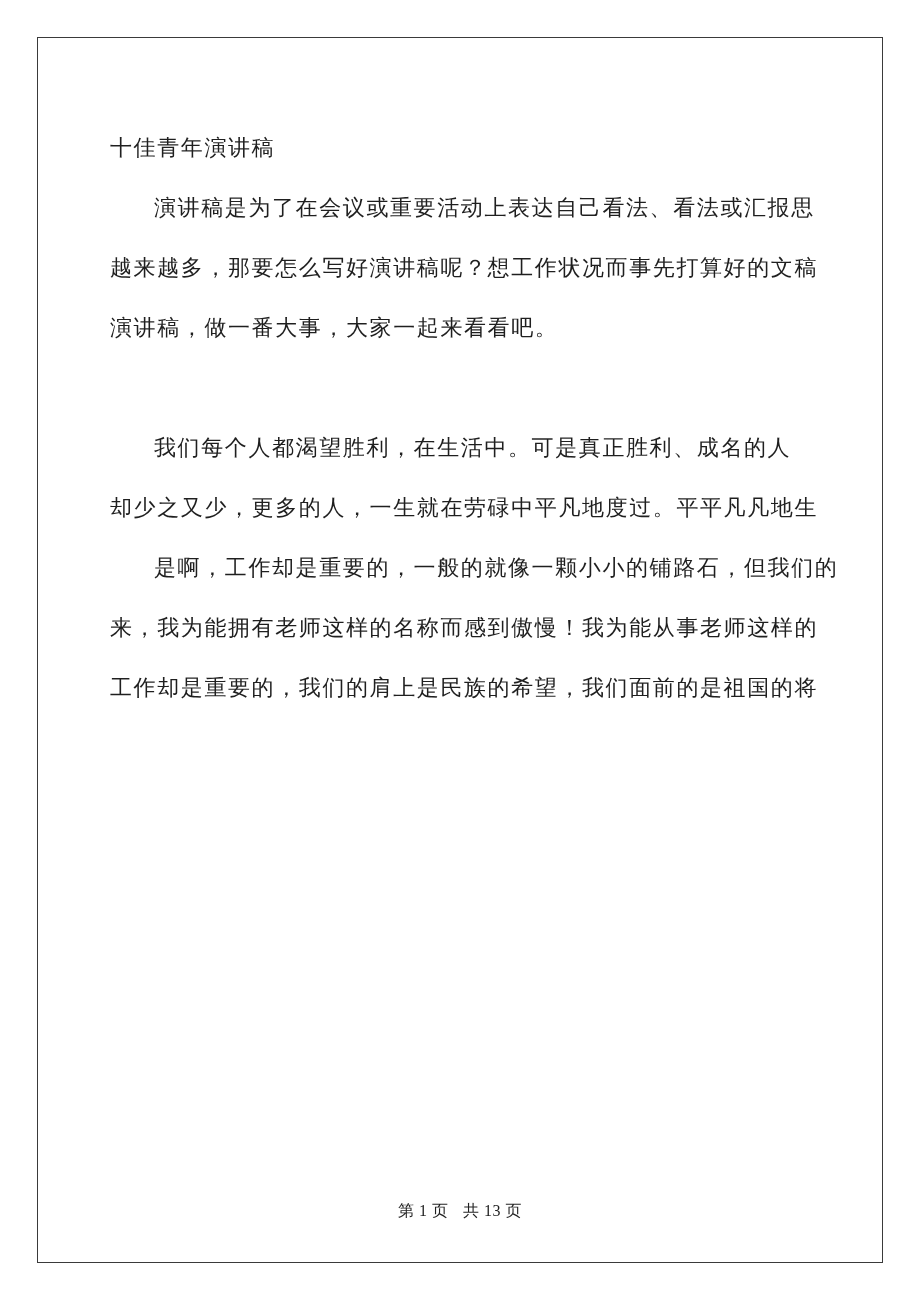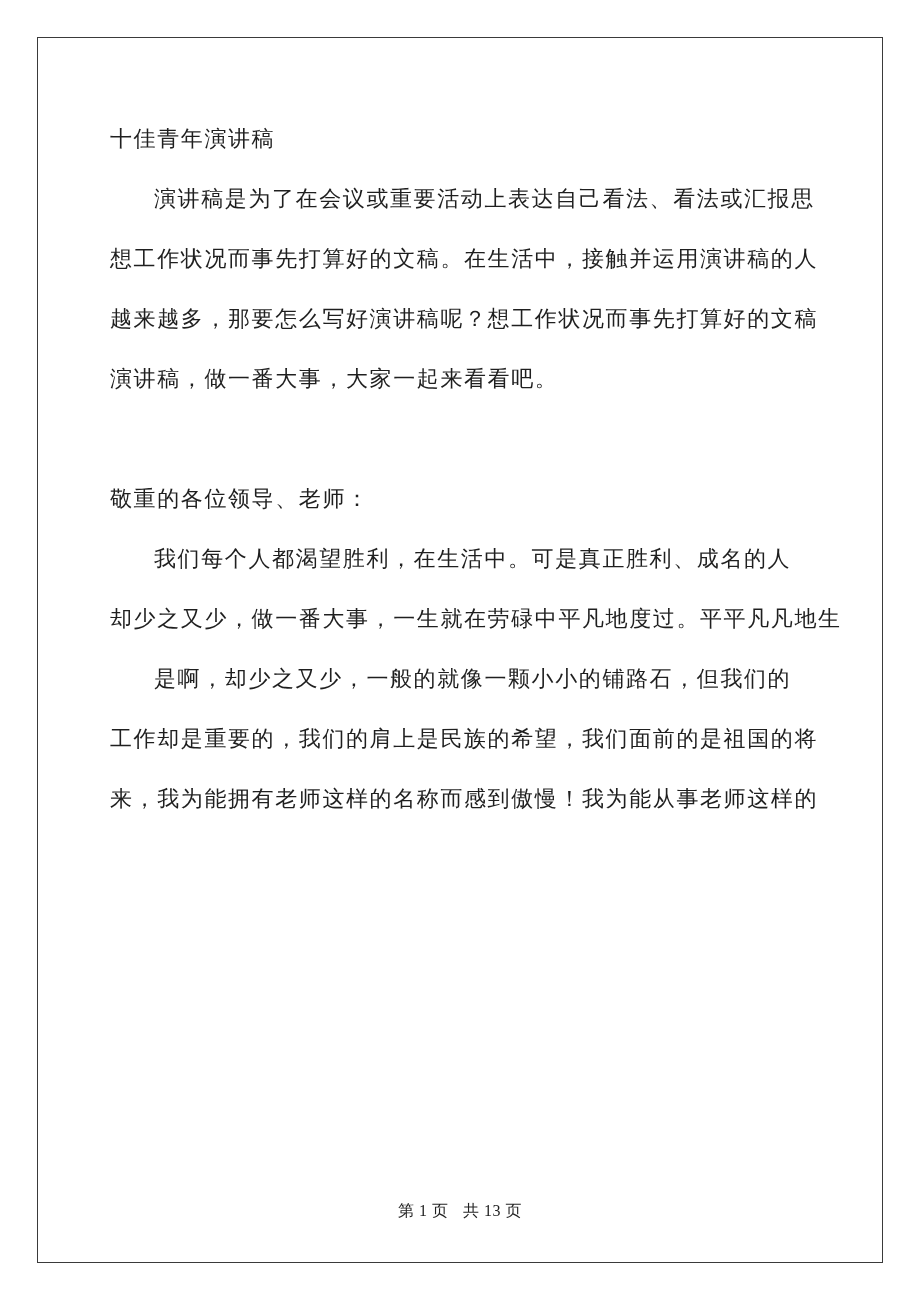--- a/index.html
+++ b/index.html
@@ -24,21 +24,21 @@
     left: 37px;
     top: 37px;
     width: 844px;
     height: 1224px;
     border: 1px solid #3a3a3a;
     background: transparent;
   }
   .content {
     position: absolute;
     left: 110px;
-    top: 109px;
+    top: 118px;
     width: 715px;
   }
   .doc-line {
     height: 60px;
     line-height: 60px;
     font-size: 22px;
     letter-spacing: 1.6px;
     color: #1f1f1f;
     white-space: nowrap;
   }
@@ -61,28 +61,26 @@
   }
 </style>
 </head>
 <body>
 
 <div class="canvas">
   <div class="page-frame"></div>
   <div class="content">
       <div class="doc-line">十佳青年演讲稿</div>
       <div class="doc-line indent">演讲稿是为了在会议或重要活动上表达自己看法、看法或汇报思</div>
-      <div class="doc-line">想工作状况而事先打算好的文稿。在生活中，接触并运用演讲稿的人</div>
       <div class="doc-line">越来越多，那要怎么写好演讲稿呢？想工作状况而事先打算好的文稿</div>
       <div class="doc-line">演讲稿，做一番大事，大家一起来看看吧。</div>
       <div class="doc-line"></div>
-      <div class="doc-line">敬重的各位领导、老师：</div>
       <div class="doc-line indent">我们每个人都渴望胜利，在生活中。可是真正胜利、成名的人</div>
-      <div class="doc-line">却少之又少，做一番大事，一生就在劳碌中平凡地度过。平平凡凡地生</div>
-      <div class="doc-line indent">是啊，却少之又少，一般的就像一颗小小的铺路石，但我们的</div>
+      <div class="doc-line">却少之又少，更多的人，一生就在劳碌中平凡地度过。平平凡凡地生</div>
+      <div class="doc-line indent">是啊，工作却是重要的，一般的就像一颗小小的铺路石，但我们的</div>
+      <div class="doc-line">来，我为能拥有老师这样的名称而感到傲慢！我为能从事老师这样的</div>
       <div class="doc-line">工作却是重要的，我们的肩上是民族的希望，我们面前的是祖国的将</div>
-      <div class="doc-line">来，我为能拥有老师这样的名称而感到傲慢！我为能从事老师这样的</div>
     </div>
   <div class="footer">
     <span class="seg">第 1 页</span>
     <span class="seg">共 13 页</span>
   </div>
 </div>
 
 </body></html>

